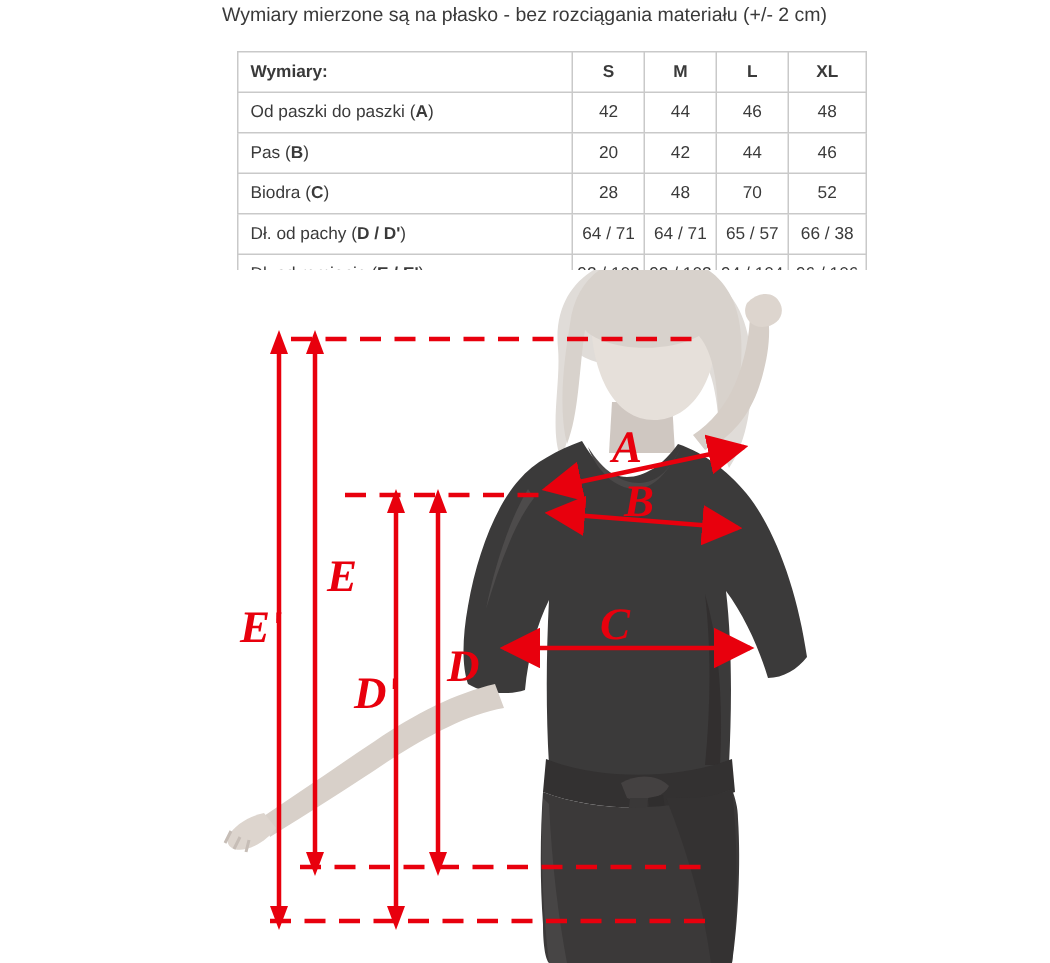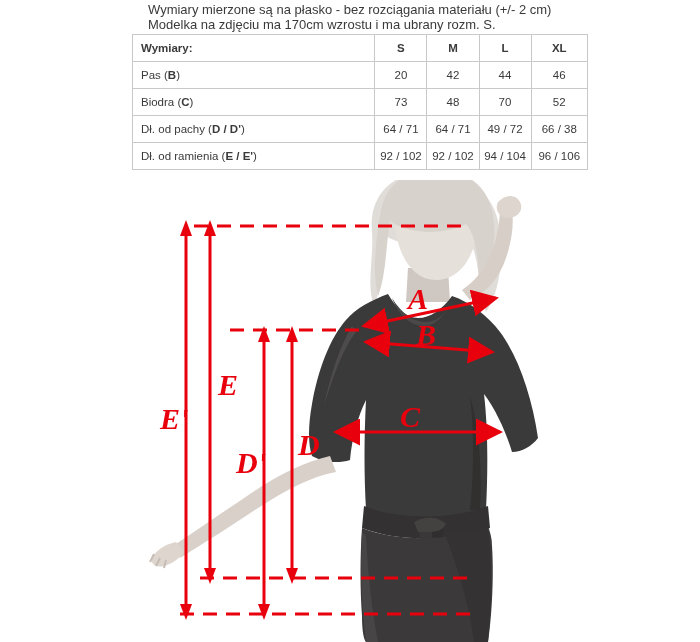--- a/index.html
+++ b/index.html
@@ -23,23 +23,23 @@
     top: 2px;
     width: 420px;
     font-size: 13px;
     line-height: 15px;
     color: #3a3a3a;
   }
 
   
   .size-table {
     position: absolute;
-    left: 132px;
+    left: 158px;
     top: 34px;
-    width: 456px;
+    width: 420px;
     border-collapse: collapse;
     font-size: 11.5px;
     color: #3a3a3a;
   }
   .size-table td, .size-table th {
     border: 1px solid #c9c9c9;
     padding: 0;
     height: 26px;
     font-weight: normal;
     text-align: center;
@@ -79,55 +79,61 @@
     font-style: italic;
     font-family: "Liberation Serif", serif;
     line-height: 1;
   }
 </style>
 </head>
 <body>
 
 <div class="note">
   <div>Wymiary mierzone są na płasko - bez rozciągania materiału (+/- 2 cm)</div>
-  <div>Modelka na zdjęciu ma 170cm wzrostu i ma ubrany rozm. S.</div>
 </div>
 
 <table class="size-table">
   <tbody>
     <tr class="head">
       <th class="label">Wymiary:</th>
       <th class="col">S</th>
       <th class="col">M</th>
       <th class="col">L</th>
       <th class="col-wide">XL</th>
     </tr>
 
+    <tr>
+      <td class="label"><span>Od paszki do paszki (</span><b>A</b><span>)</span></td>
+      <td>42</td>
+      <td>44</td>
+      <td>46</td>
+      <td>48</td>
+    </tr>
 
     <tr>
       <td class="label"><span>Pas (</span><b>B</b><span>)</span></td>
       <td>20</td>
       <td>42</td>
       <td>44</td>
       <td>46</td>
     </tr>
 
     <tr>
       <td class="label"><span>Biodra (</span><b>C</b><span>)</span></td>
-      <td>73</td>
+      <td>28</td>
       <td>48</td>
       <td>70</td>
       <td>52</td>
     </tr>
 
     <tr>
       <td class="label"><span>Dł. od pachy (</span><b>D / D'</b><span>)</span></td>
       <td>64 / 71</td>
       <td>64 / 71</td>
-      <td>49 / 72</td>
+      <td>65 / 57</td>
       <td>66 / 38</td>
     </tr>
 
     <tr>
       <td class="label"><span>Dł. od ramienia (</span><b>E / E'</b><span>)</span></td>
       <td>92 / 102</td>
       <td>92 / 102</td>
       <td>94 / 104</td>
       <td>96 / 106</td>
     </tr>

